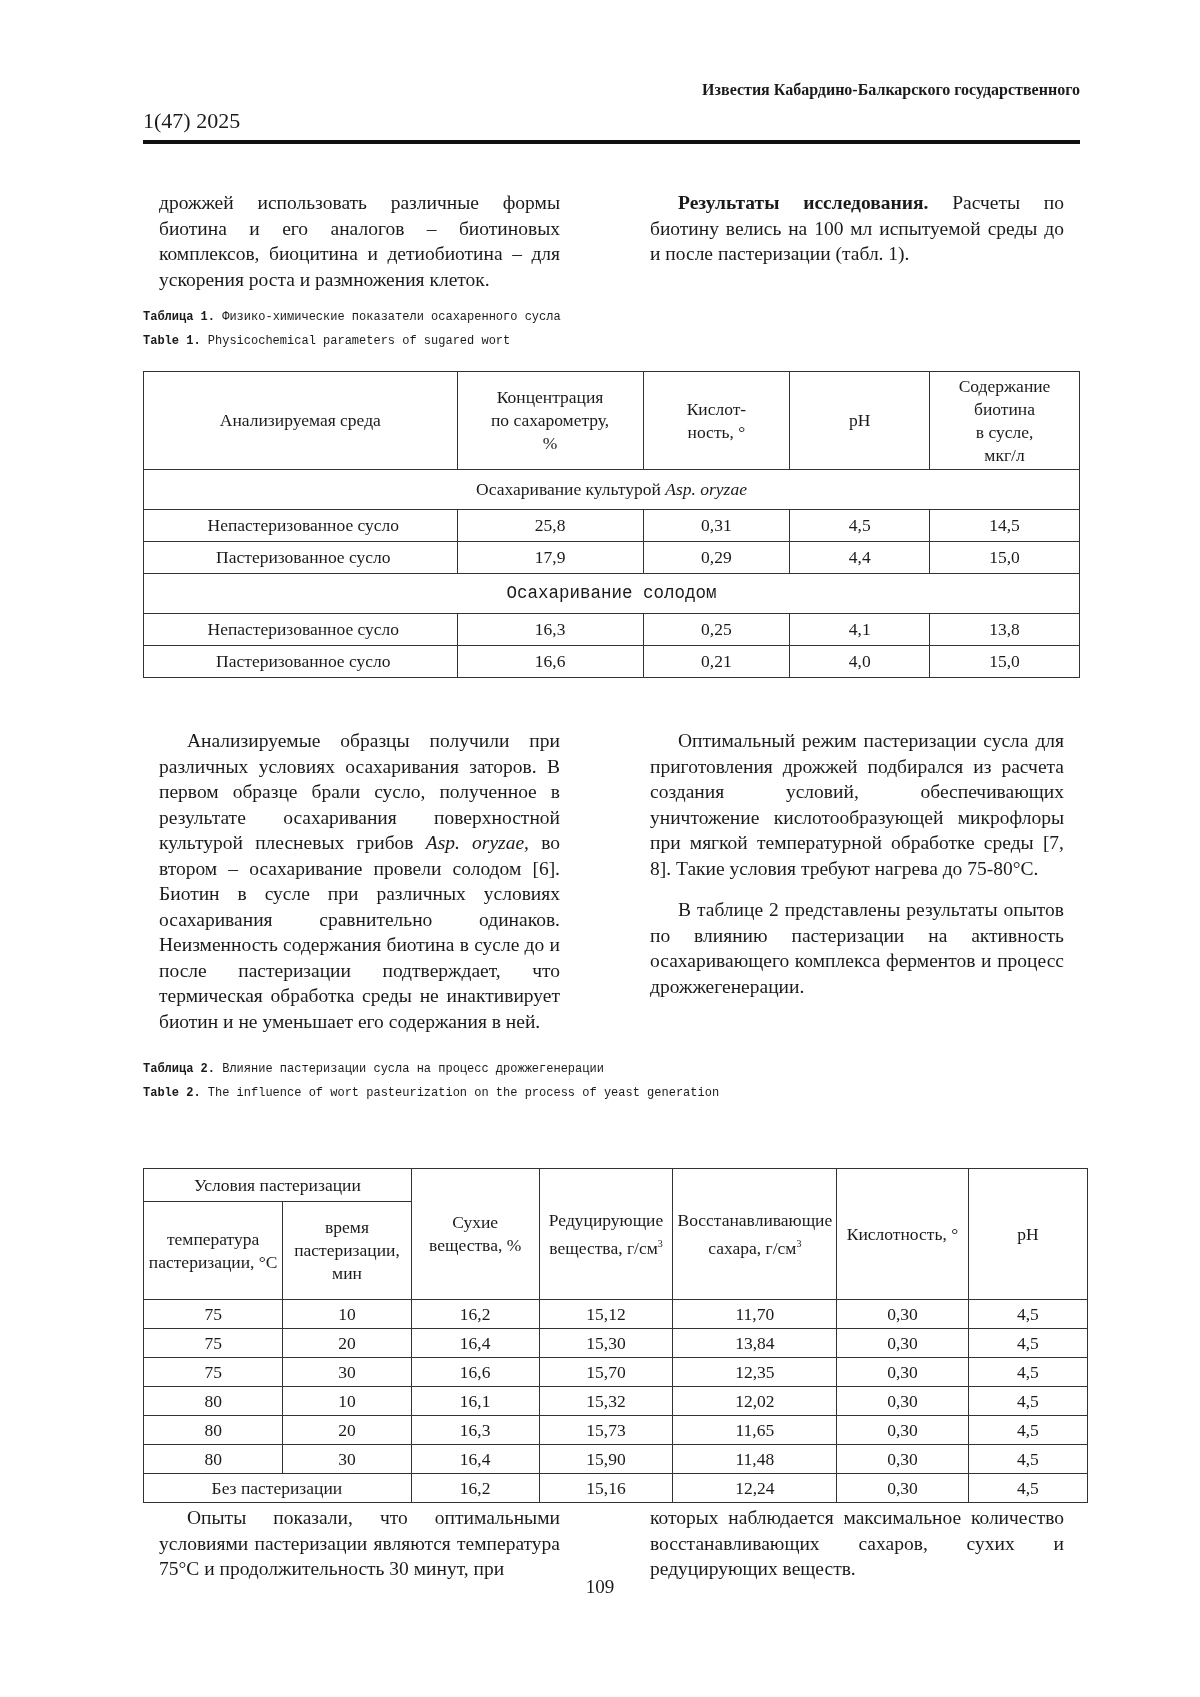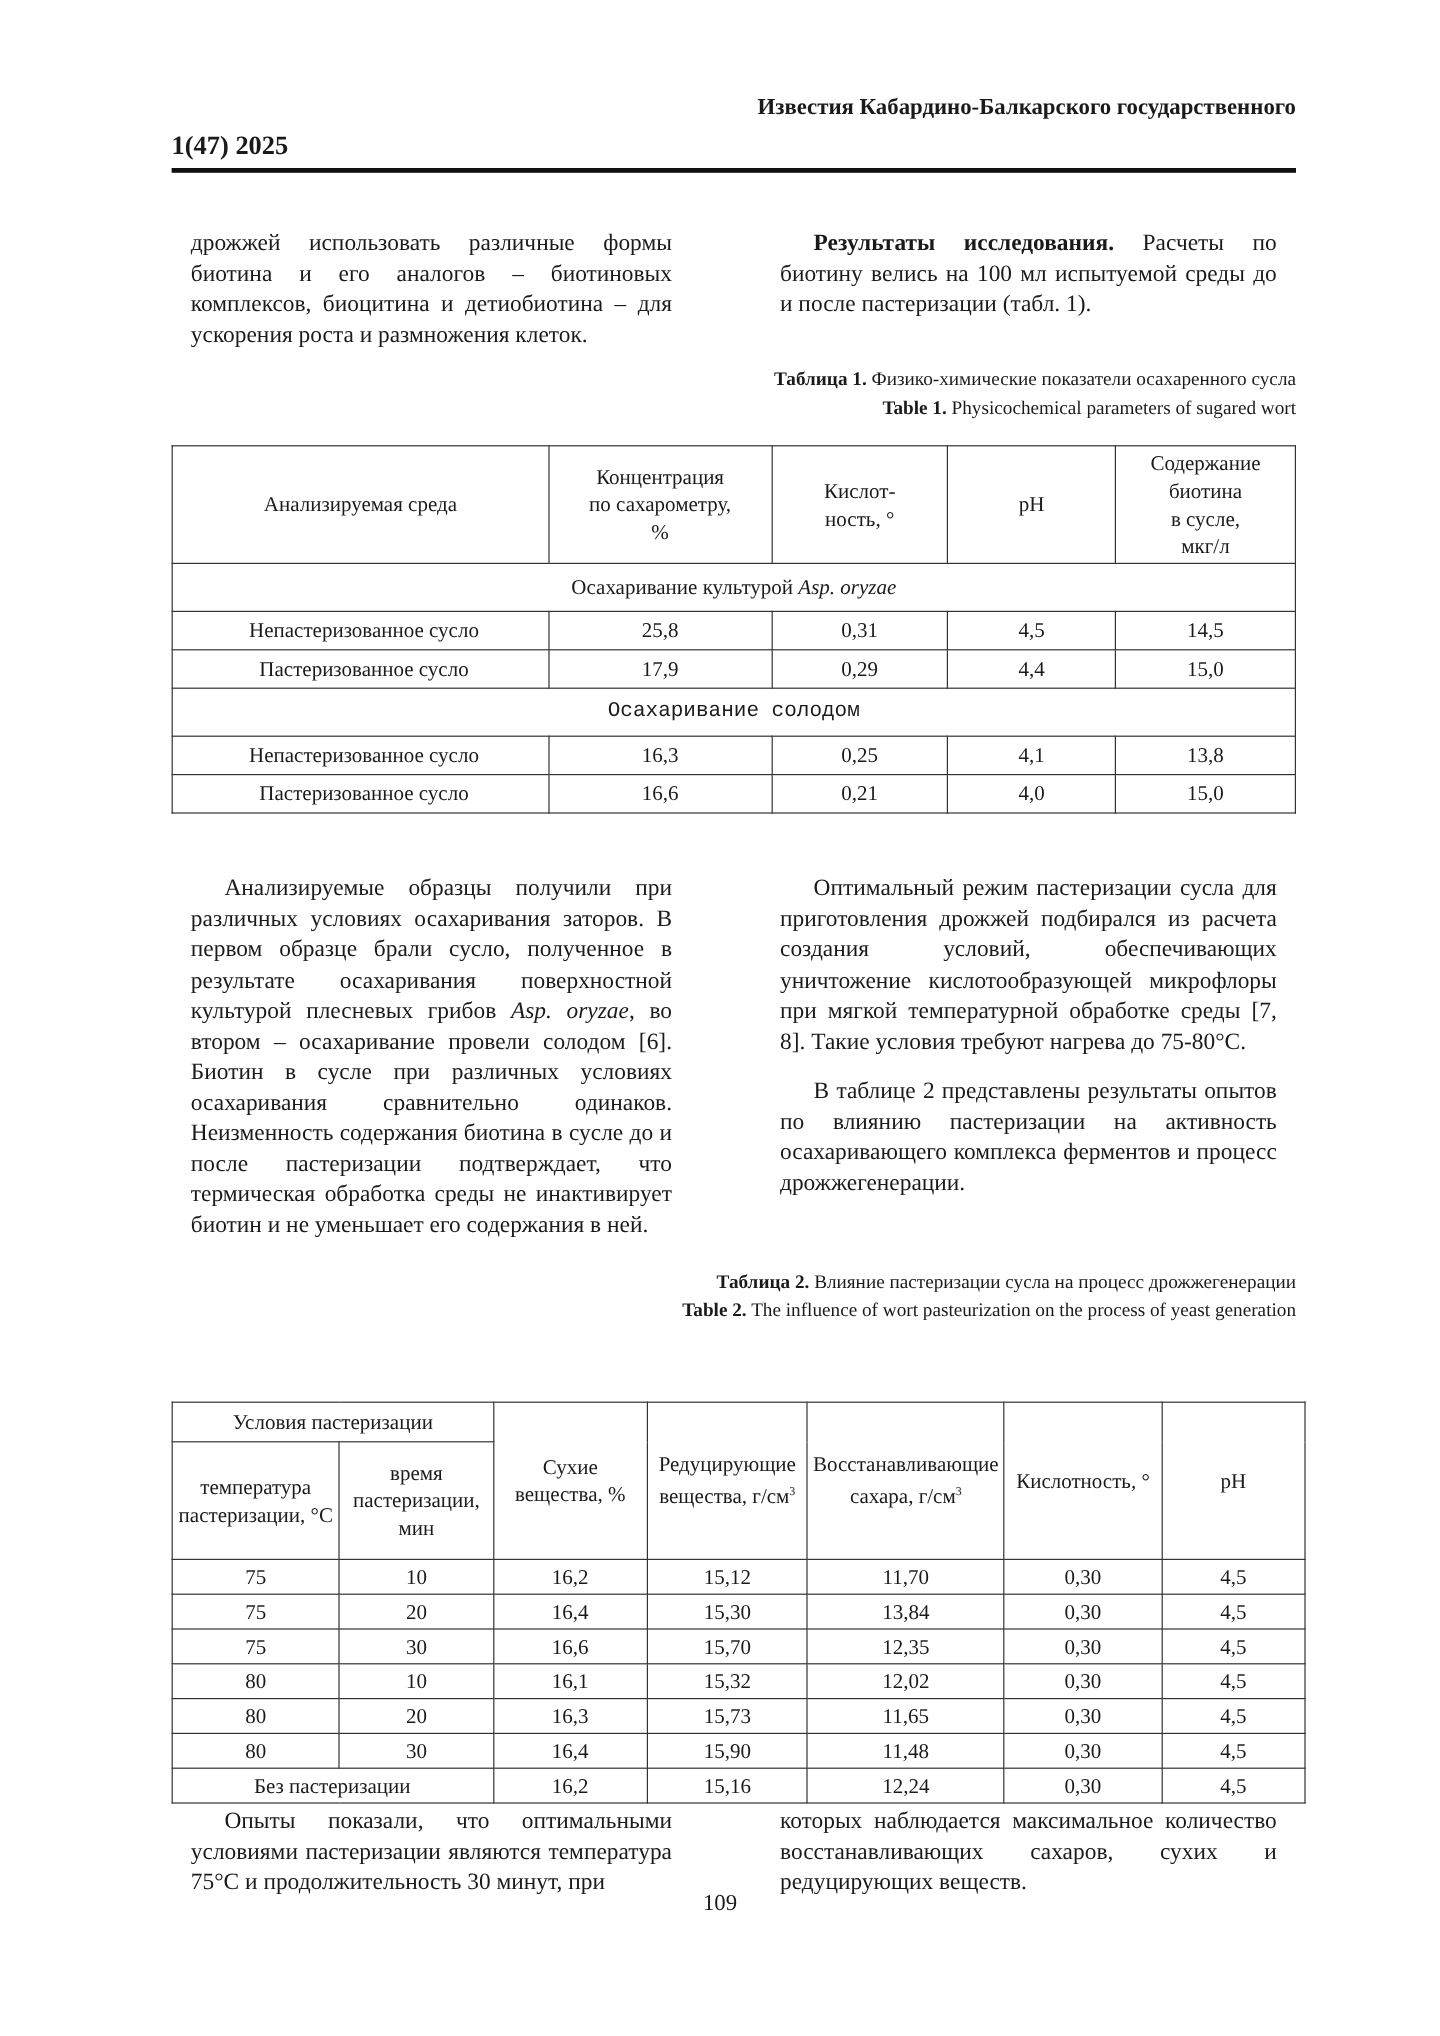--- a/index.html
+++ b/index.html
@@ -1,29 +1,29 @@
 <!DOCTYPE html>
 <html><head>
 <meta charset="utf-8">
 <style>
   html, body { margin:0; padding:0; background:#ffffff; }
   body { width:1200px; height:1697px; position:relative; overflow:hidden;
          font-family:"Liberation Serif", "DejaVu Serif", serif; color:#1a1a1a; }
   .header { position:absolute; left:143px; top:70px; width:937px; height:73px; }
-  .hdr-left { position:absolute; left:0; top:38px; font-size:22px; font-weight:bold; }
-  .hdr-right { position:absolute; right:0; top:4px; text-align:right; font-size:19px; font-weight:bold; line-height:31px; }
+  .hdr-left { position:absolute; left:0; top:38px; font-size:22px; font-weight:normal; }
+  .hdr-right { position:absolute; right:0; top:4px; text-align:right; font-size:16px; font-weight:bold; line-height:31px; }
   .hdr-rule { position:absolute; left:0; right:0; top:70px; height:4px; background:#111; }
 
   .col { position:absolute; font-size:19.5px; line-height:25.5px; text-align:justify; }
   .col p { margin:16px; }
   .indent { text-indent:28px; }
   .bold { font-weight:bold; }
   .it { font-style:italic; }
 
-  .caption { position:absolute; left:143px; width:937px; text-align:right; font-size:16px; line-height:24px; }
+  .caption { position:absolute; left:143px; width:937px; text-align:left; font-size:12px; line-height:24px;font-family:Liberation Mono, monospace; }
   .caption b { font-weight:bold; }
 
   table { position:absolute; border-collapse:collapse; font-size:17.5px; }
   td, th { border:1.5px solid #333; font-weight:normal; text-align:center; vertical-align:middle; padding:0 4px; line-height:23px; }
   .left { text-align:center; padding-left:10px; }
   .pagenum { position:absolute; left:0; right:0; top:1576px; text-align:center; font-size:19px; }
   sup { font-size:10px; }
 </style>
 </head>
 <body>

